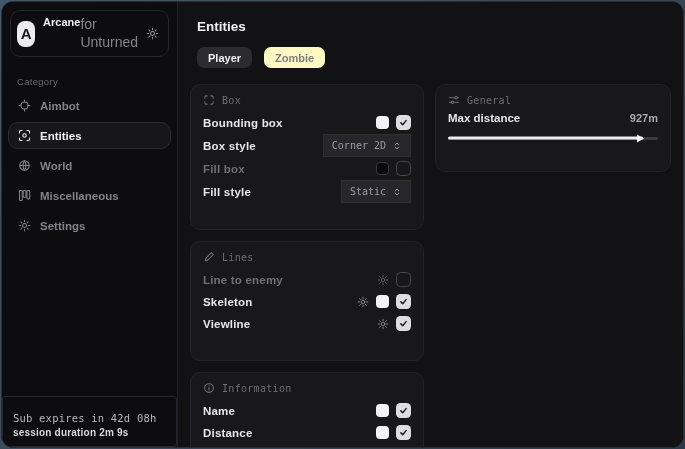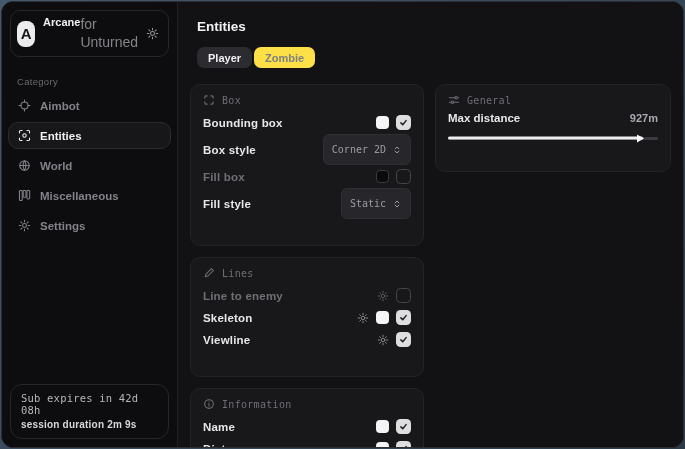--- a/index.html
+++ b/index.html
@@ -33,33 +33,33 @@
   .category-label { margin:11px 0 5px 15px; font-size:9.5px; color:#6a6a70; letter-spacing:0.3px; }
   .nav { display:flex; flex-direction:column; gap:3px; padding:0 6px; }
   .nav-item {
     display:flex; align-items:center; gap:9px; padding:6px 9px;
     border-radius:10px; border:1px solid transparent;
     color:#82828a; font-size:11.5px; font-weight:600; cursor:pointer;
   }
   .nav-item .nicon { display:flex; color:inherit; }
   .nav-item.active { background:#17171a; border-color:#2b2b31; color:#f1f1f3; }
   .footer-card {
-    margin:8px; margin-top:auto; border:1px solid #26262b; border-radius:12px;
-    padding:7px 10px 8px;
+    margin:0; margin-top:auto; border:1px solid #26262b; border-radius:3px;
+    padding:15px 10px 8px;
   }
   .footer-line1 { font-family:"DejaVu Sans Mono", monospace; font-size:10.5px; color:#b7b7bc; letter-spacing:0.2px; }
   .footer-line2 { margin-top:3px; font-size:10px; font-weight:700; color:#d8d8dc; letter-spacing:0.2px; }
   
   .main { flex:1; background:#121215; padding:12px 12px 12px 12px; overflow:hidden; }
   .page-title { font-size:13.5px; font-weight:700; color:#f2f2f4; margin:5px 0 13px 7px; }
-  .tabs { display:flex; gap:2px; margin:0 0 16px 7px; }
+  .tabs { display:flex; gap:12px; margin:0 0 16px 7px; }
   .tab {
     height:21px; padding:0 11px; border-radius:7px; border:none;
     font-family:inherit; font-size:11px; font-weight:600; cursor:pointer;
-    background:#fde047; color:#7e7e85; display:flex; align-items:center;
+    background:#fef9c3; color:#7e7e85; display:flex; align-items:center;
   }
   .tab.active { background:#2b2b30; color:#f1f1f3; }
   .columns { display:flex; gap:11px; align-items:flex-start; }
   .col-left  { width:237px; display:flex; flex-direction:column; gap:11px; }
   .col-right { width:239px; display:flex; flex-direction:column; gap:11px; }
   .card {
     background:#18181b; border:1px solid #232329; border-radius:10px;
     padding:9px 12px 26px; width:100%;
   }
   .card-header {
@@ -77,22 +77,22 @@
   .swatch { width:13px; height:13px; border-radius:4px; cursor:pointer; }
   .swatch.white { background:#f4f4f5; }
   .swatch.black { background:#0a0a0c; border:1px solid #3a3a40; }
   .checkbox {
     width:15px; height:15px; border-radius:4.5px; cursor:pointer;
     display:flex; align-items:center; justify-content:center;
   }
   .checkbox.checked { background:#dededf; }
   .checkbox.unchecked { border:1.5px solid #46464d; background:transparent; }
   .dropdown {
-    display:inline-flex; align-items:center; gap:6px; height:31px; padding:0 8px;
-    background:#26262b; border:1px solid #2e2e34; border-radius:6px; cursor:pointer;
+    display:inline-flex; align-items:center; gap:6px; height:23px; padding:0 8px;
+    background:#26262b; border:1px solid #2e2e34; border-radius:0; cursor:pointer;
     font-family:"DejaVu Sans Mono", monospace; font-size:10px; color:#9c9ca3;
   }
   .dropdown .dicon { display:flex; color:#9c9ca3; }
   
   .gen-row { display:flex; align-items:center; justify-content:space-between; margin:3px 0 9px; }
   .gen-label { font-size:11.5px; font-weight:700; color:#e7e7ea; }
   .gen-value { font-size:11px; font-weight:700; color:#a9a9b0; }
   .slider { position:relative; height:10px; display:flex; align-items:center; cursor:pointer; margin-bottom:2px; }
   .slider-track { width:100%; height:3px; background:#3b3b42; border-radius:2px; }
   .slider-fill { position:absolute; left:0; top:50%; transform:translateY(-50%); height:3px; background:#ededef; border-radius:2px; }

